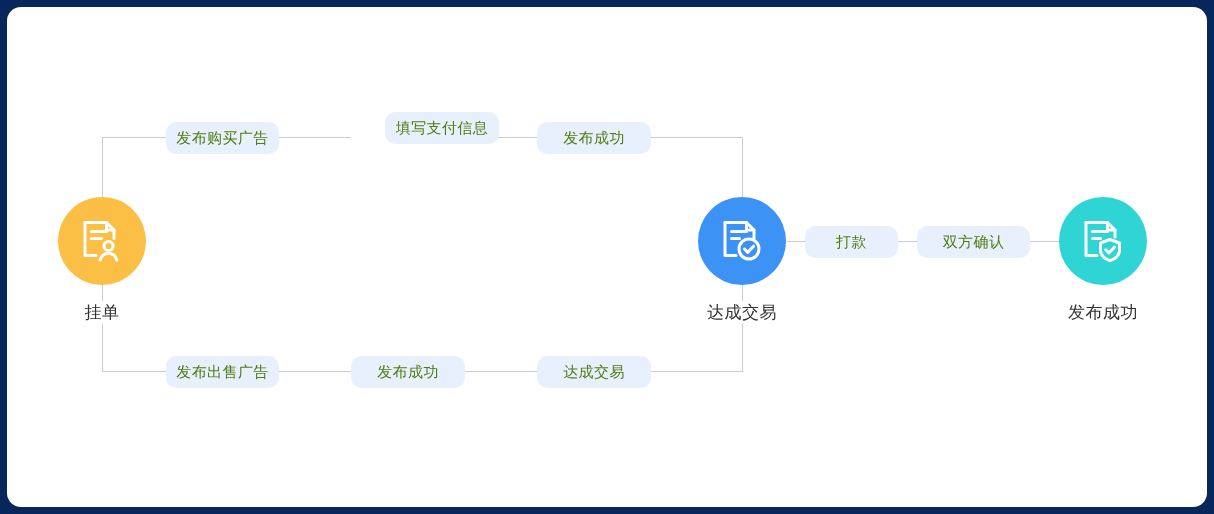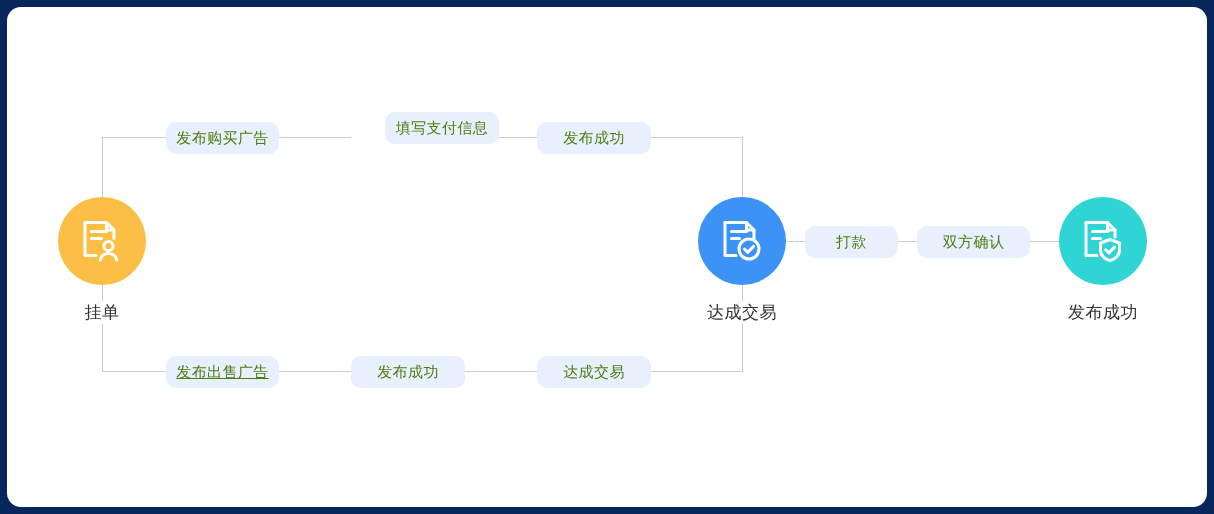--- a/index.html
+++ b/index.html
@@ -105,21 +105,21 @@
   <div class="line-v" style="left:742px; top:279px; height:93px;"></div>
 
   <div class="line-h" style="left:787px; top:241px; width:18px;"></div>
   <div class="line-h" style="left:880px; top:241px; width:37px;"></div>
   <div class="line-h" style="left:1030px; top:241px; width:29px;"></div>
 
   <div class="chip" style="left:166px; top:122px; width:113px;">发布购买广告</div>
   <div class="chip" style="left:351px; top:112px; width:114px;margin-left:34px;">填写支付信息</div>
   <div class="chip" style="left:537px; top:122px; width:114px;">发布成功</div>
 
-  <div class="chip" style="left:166px; top:356px; width:113px;text-decoration:underline;">发布出售广告</div>
+  <div class="chip" style="left:166px; top:356px; width:113px;">发布出售广告</div>
   <div class="chip" style="left:351px; top:356px; width:114px;">发布成功</div>
   <div class="chip" style="left:537px; top:356px; width:114px;">达成交易</div>
 
   <div class="chip" style="left:805px; top:226px; width:93px;">打款</div>
   <div class="chip" style="left:917px; top:226px; width:113px;text-align:center;">双方确认</div>
 
   <div class="node" style="left:698px; top:197px;">
     <div class="node-circle" style="background:#3d92f5;">
       <span>
         <svg width="42" height="44" viewBox="0 0 42 44" fill="none" xmlns="http://www.w3.org/2000/svg">

